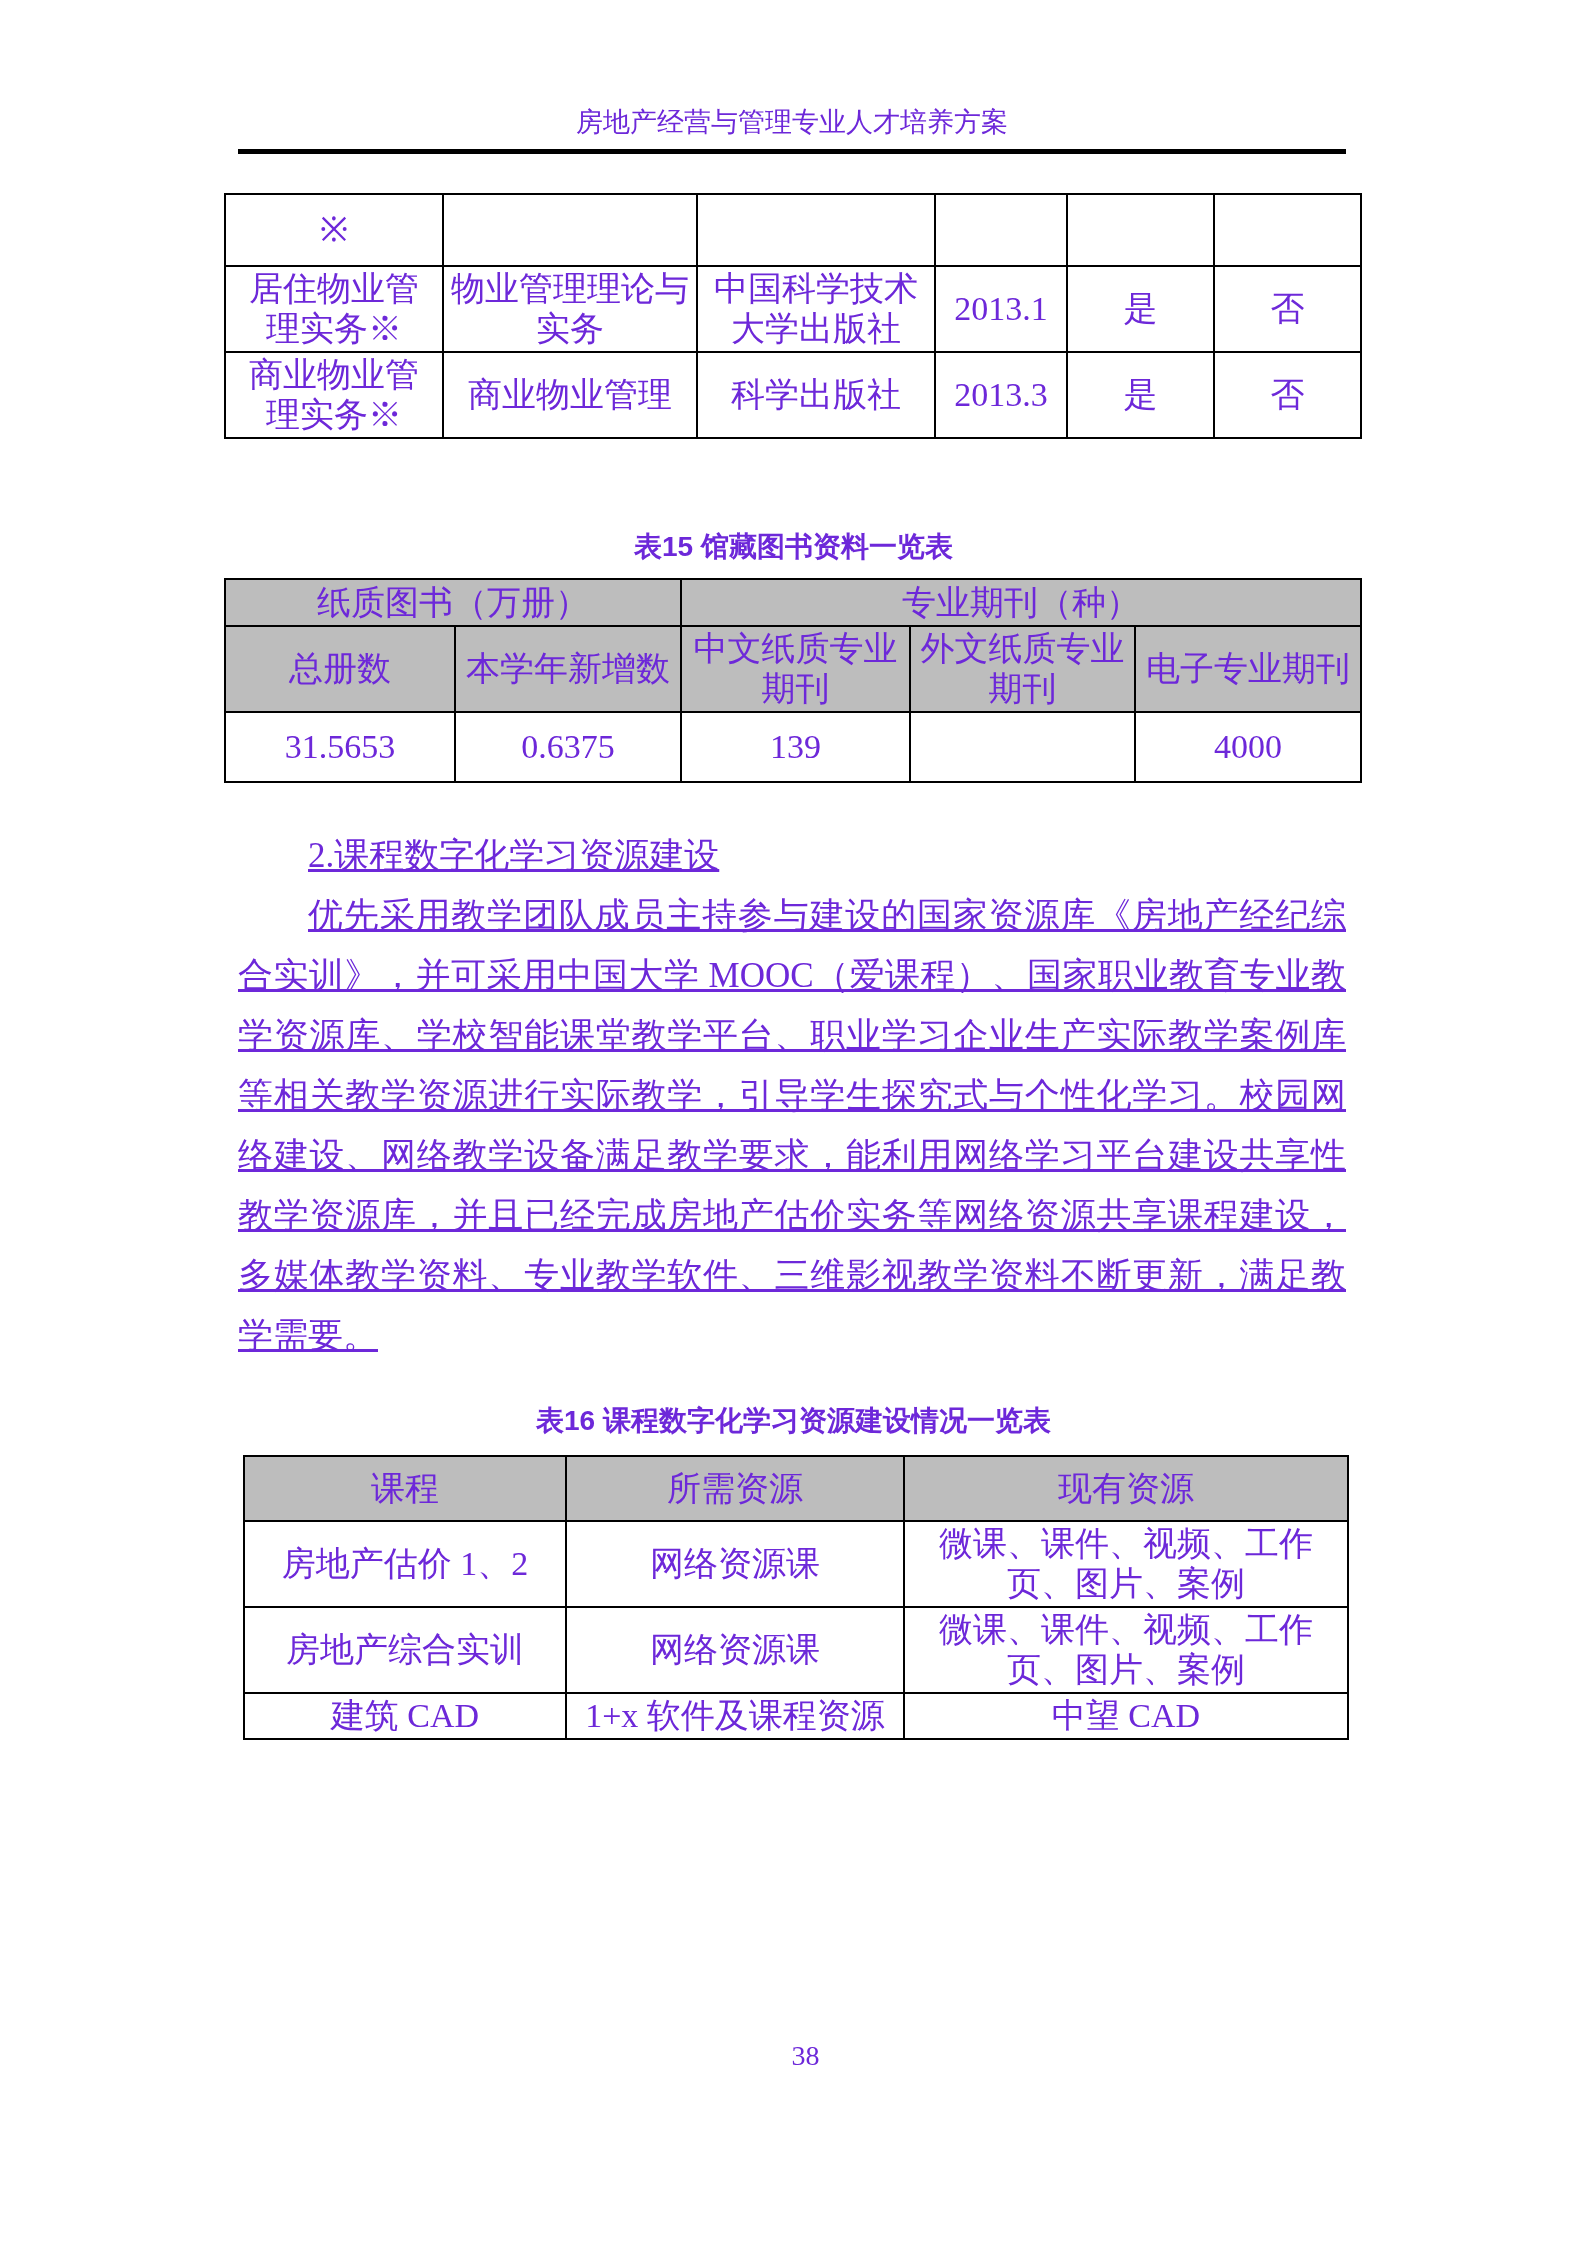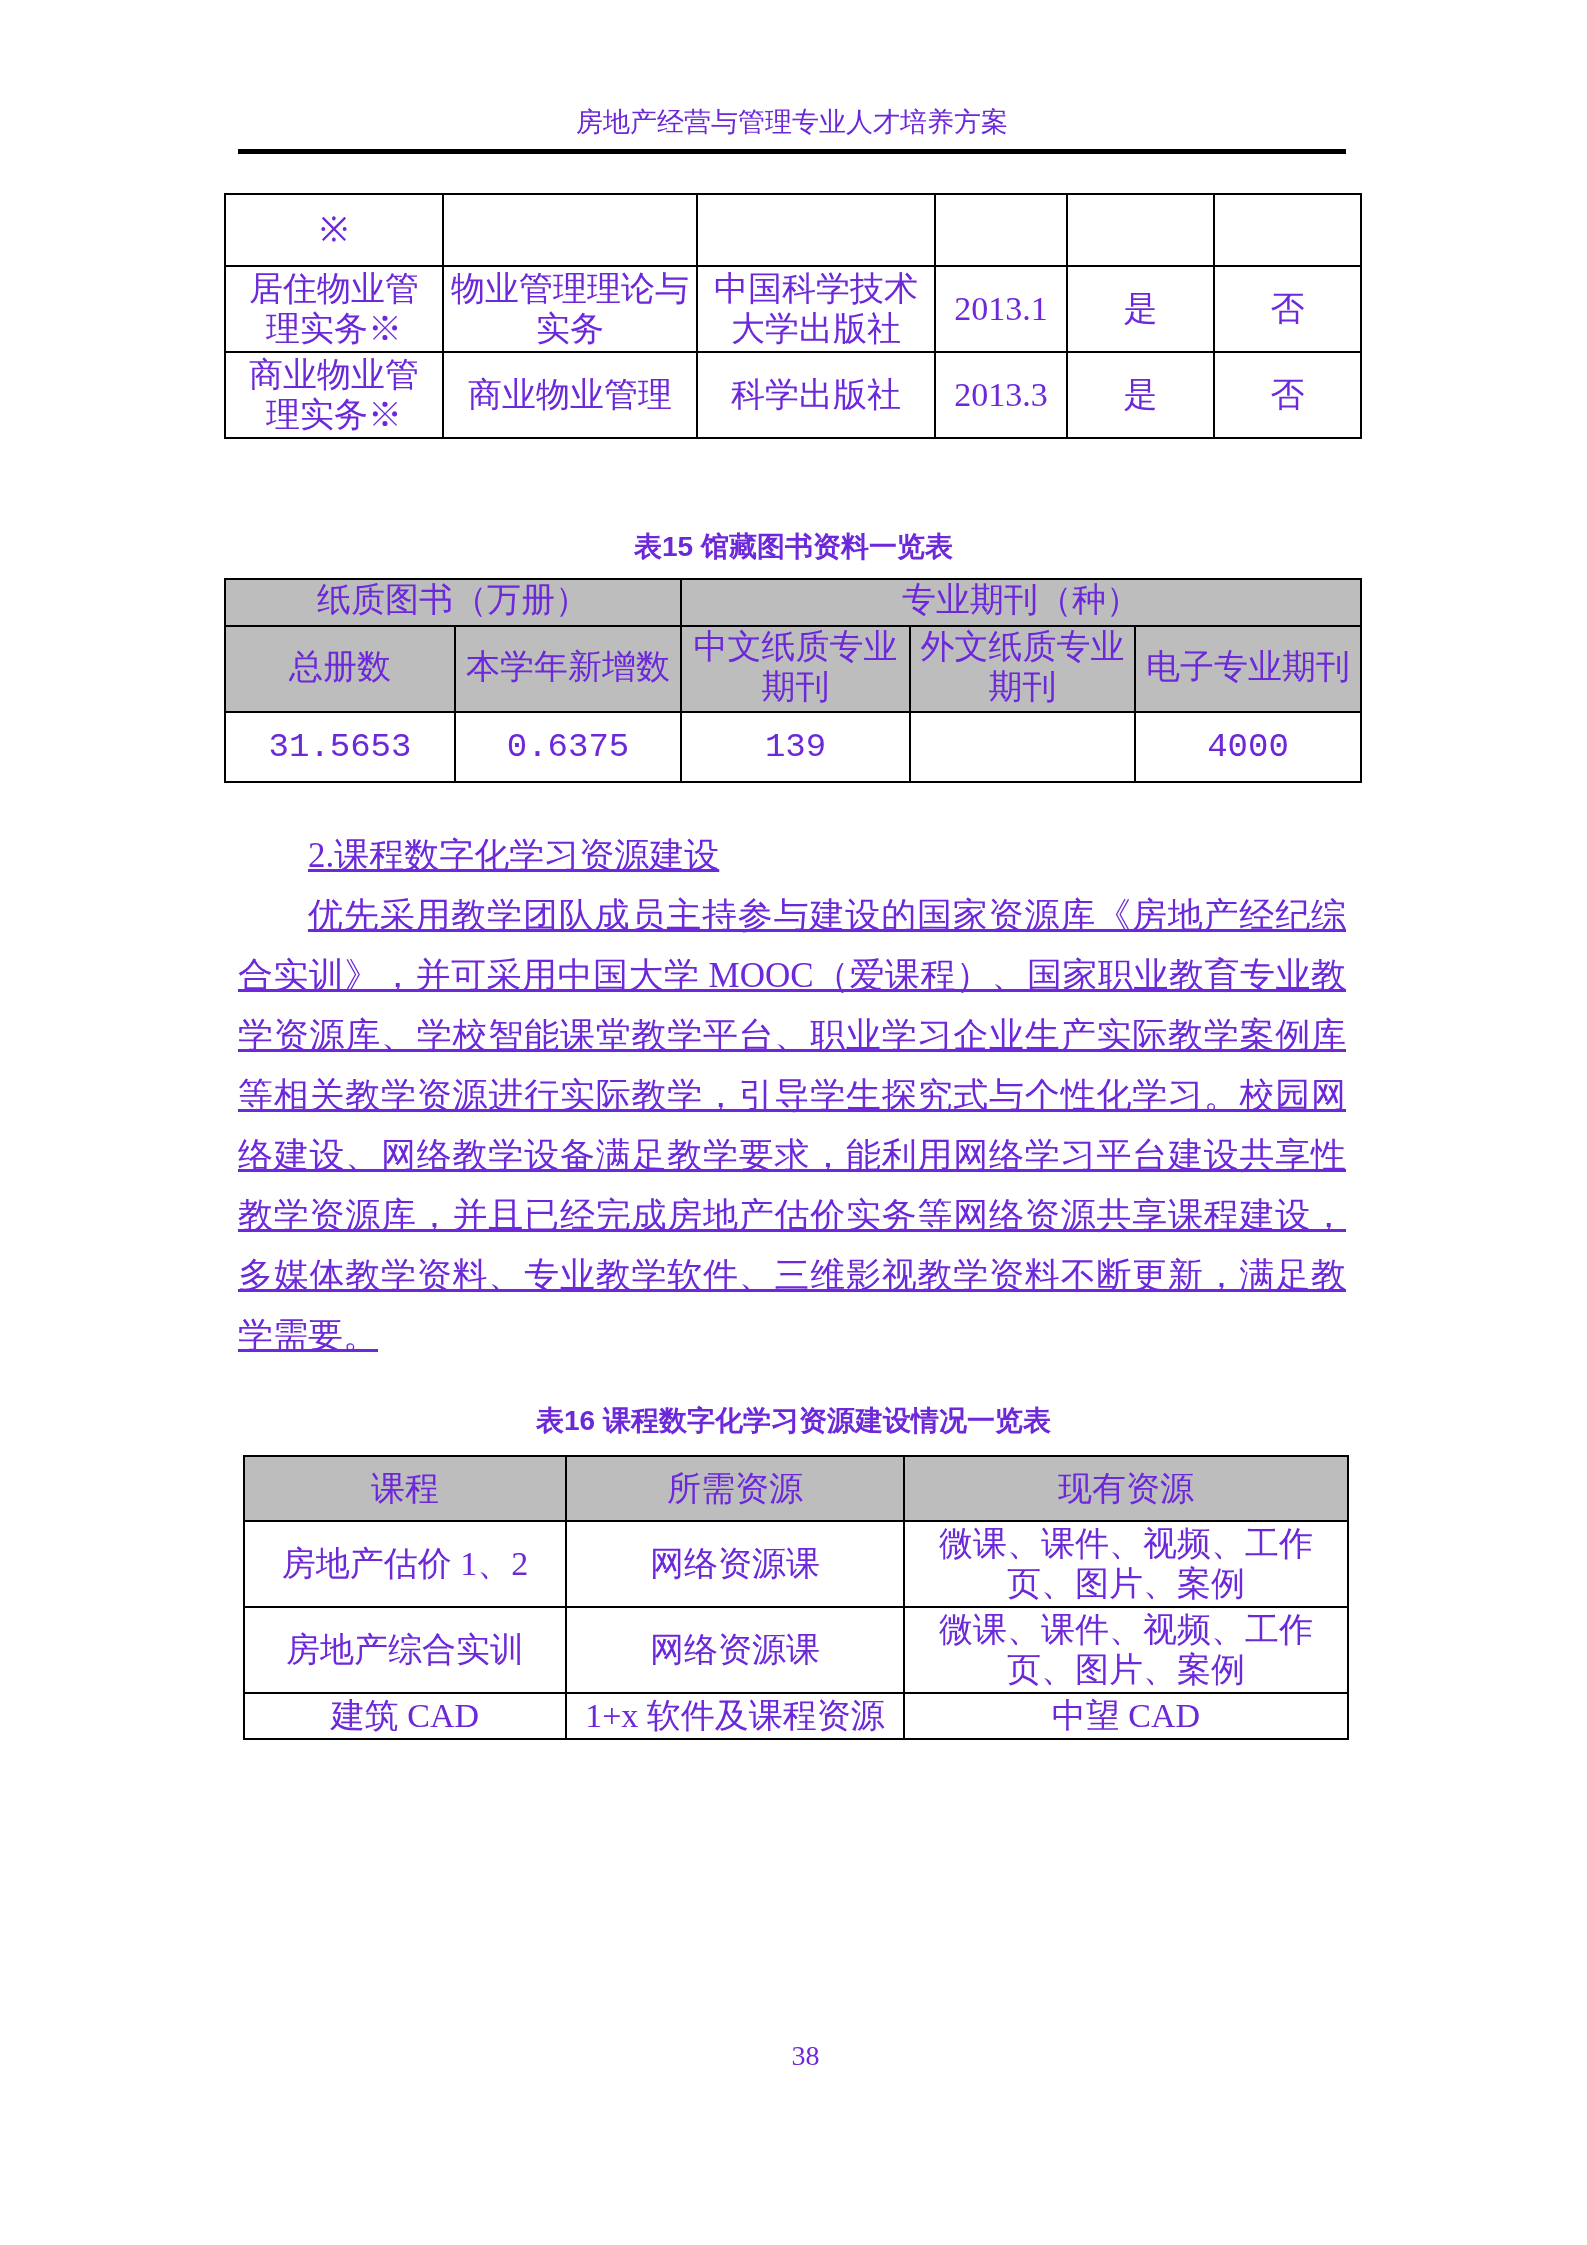--- a/index.html
+++ b/index.html
@@ -56,21 +56,21 @@
     position: absolute;
     left: 0;
     width: 1587px;
     text-align: center;
     font-family: "Liberation Sans", "DejaVu Sans", sans-serif;
     font-weight: bold;
     font-size: 28px;
     line-height: 42px;
   }
   .t15-title { top: 526px; }
-  .t15 { top: 578px; left: 224px; width: 1136px; font-family: Liberation Mono, monospace; }
+  .t15 { top: 578px; left: 224px; width: 1136px; }
   .t15 tr.h1 { height: 45px; }
   .t15 tr.h1 th { line-height: 41px; }
   .t15 tr.h2 { height: 84px; }
   .t15 tr.data { height: 70px; }
 
   
   .section {
     position: absolute;
     top: 826px;
     left: 238px;

